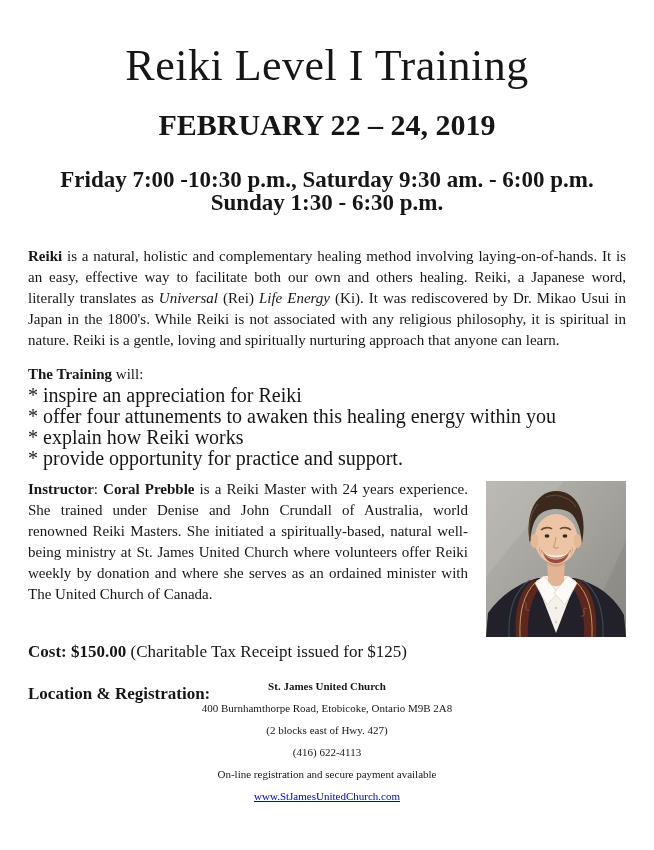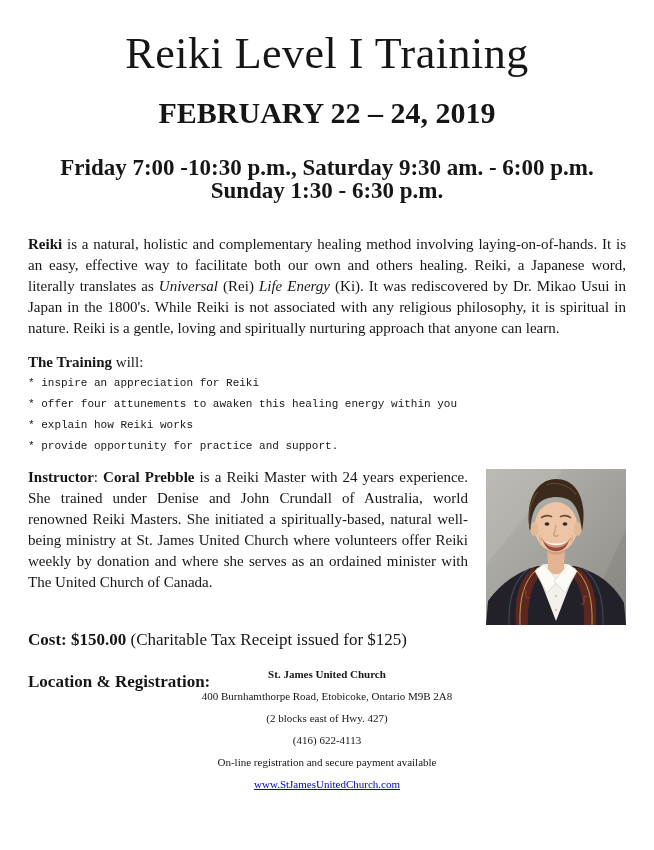--- a/index.html
+++ b/index.html
@@ -3,21 +3,21 @@
 <meta charset="utf-8">
 <style>
   * { margin: 0; padding: 0; box-sizing: border-box; }
   html, body { background: #ffffff; }
   .page {
     width: 654px;
     height: 850px;
     background: #ffffff;
     font-family: "Liberation Serif", "DejaVu Serif", serif;
     color: #161616;
-    padding: 28px 28px 0 28px;
+    padding: 40px 28px 0 28px;
     overflow: hidden;
     position: relative;
   }
   .title {
     text-align: center;
     font-size: 44px;
     font-weight: 400;
     line-height: 52px;
     letter-spacing: 0.5px;
   }
@@ -34,21 +34,21 @@
     font-weight: 700;
     line-height: 23px;
     margin-top: 24px;
   }
   .body-text { font-size: 15px; line-height: 21px; }
   .intro {
     margin-top: 32px;
     text-align: justify;
   }
   .training { margin-top: 13px; }
-  .training-item { font-size: 11px; line-height: 21px; font-family: Liberation Mono, monospace; }
+  .training-item { font-size: 20px; line-height: 21px; }
   .instructor-row {
     margin-top: 10px;
     display: flex;
     align-items: flex-start;
   }
   .instructor-text {
     flex: 1 1 auto;
     text-align: justify;
   }
   .photo-frame {

